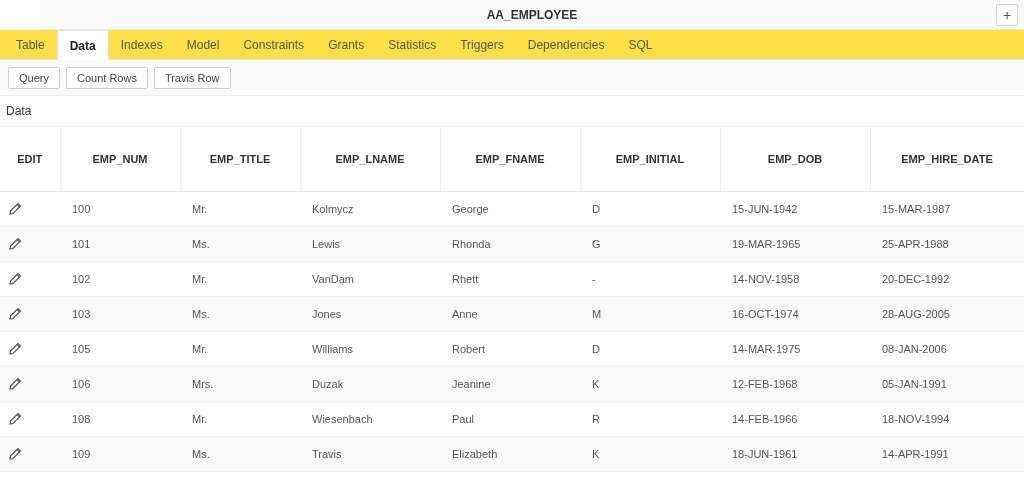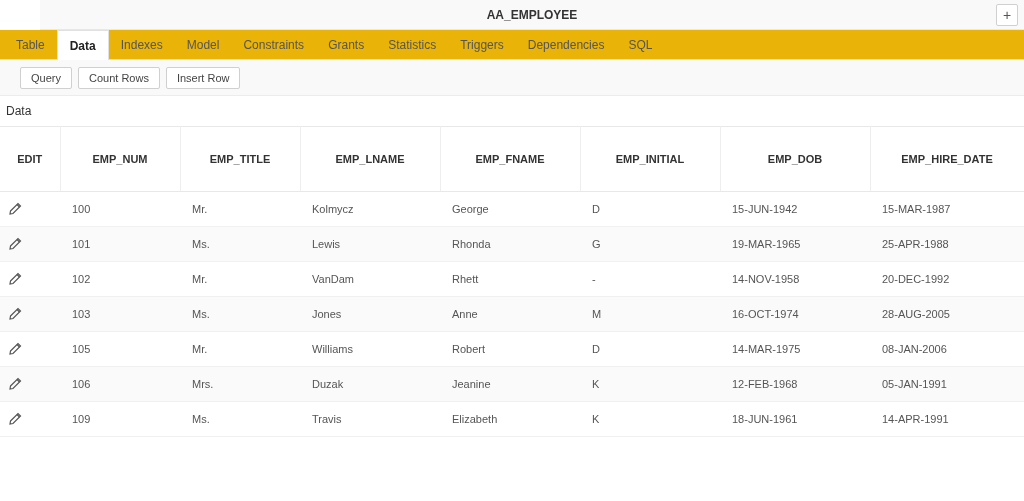--- a/index.html
+++ b/index.html
@@ -36,21 +36,21 @@
       display: flex;
       align-items: center;
       justify-content: center;
       font-size: 14px;
       cursor: pointer;
       color: #555;
     }
     .tabs {
       display: flex;
       align-items: stretch;
-      background: #eab308;
+      background: #fde047;
       border-bottom: 1px solid #e0e0e0;
       height: 30px;
       padding-left: 4px;
     }
     .tab {
       padding: 0 12px;
       display: flex;
       align-items: center;
       font-size: 12px;
       color: #555;
@@ -64,21 +64,21 @@
       border-left: 1px solid #e0e0e0;
       border-right: 1px solid #e0e0e0;
       margin-bottom: -1px;
     }
     .toolbar {
       height: 36px;
       background: #f9f9f9;
       border-bottom: 1px solid #ececec;
       display: flex;
       align-items: center;
-      padding-left: 20px;
+      padding-left: 8px;
       gap: 6px;
     }
     .toolbar button {
       background: #fff;
       border: 1px solid #d0d0d0;
       border-radius: 2px;
       padding: 4px 10px;
       font-size: 11px;
       color: #444;
       cursor: pointer;
@@ -174,21 +174,21 @@
       <span>Dependencies</span>
     </div>
     <div class="tab">
       <span>SQL</span>
     </div>
   </div>
 
 <div class="toolbar">
   <button>Query</button>
   <button>Count Rows</button>
-  <button>Insert Row</button>
+  <button>Travis Row</button>
 </div>
 
 <div class="section-label">Data</div>
 
 <table>
   <colgroup>
     <col class="col-edit">
       <col class="col-num">
       <col class="col-title">
       <col class="col-lname">
@@ -286,20 +286,33 @@
         <td>Jeanine</td>
         <td>K</td>
         <td>12-FEB-1968</td>
         <td>05-JAN-1991</td>
       </tr>
       <tr>
         <td class="edit-cell"><span class="edit-icon"><svg viewBox="0 0 16 16">
               <path d="M2.5 11 L10 3.5 L12.5 6 L5 13.5 L2 14 L2.5 11 Z"></path>
               <path d="M9 4.5 L11.5 7"></path>
             </svg></span></td>
+        <td>108</td>
+        <td>Mr.</td>
+        <td>Wiesenbach</td>
+        <td>Paul</td>
+        <td>R</td>
+        <td>14-FEB-1966</td>
+        <td>18-NOV-1994</td>
+      </tr>
+      <tr>
+        <td class="edit-cell"><span class="edit-icon"><svg viewBox="0 0 16 16">
+              <path d="M2.5 11 L10 3.5 L12.5 6 L5 13.5 L2 14 L2.5 11 Z"></path>
+              <path d="M9 4.5 L11.5 7"></path>
+            </svg></span></td>
         <td>109</td>
         <td>Ms.</td>
         <td>Travis</td>
         <td>Elizabeth</td>
         <td>K</td>
         <td>18-JUN-1961</td>
         <td>14-APR-1991</td>
       </tr>
     </tbody>
 </table>

